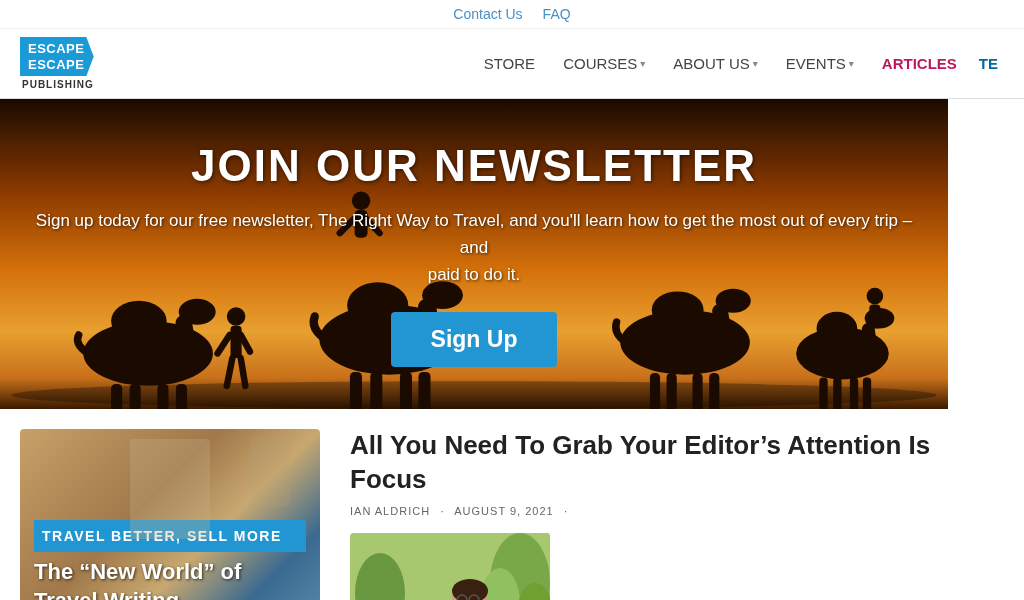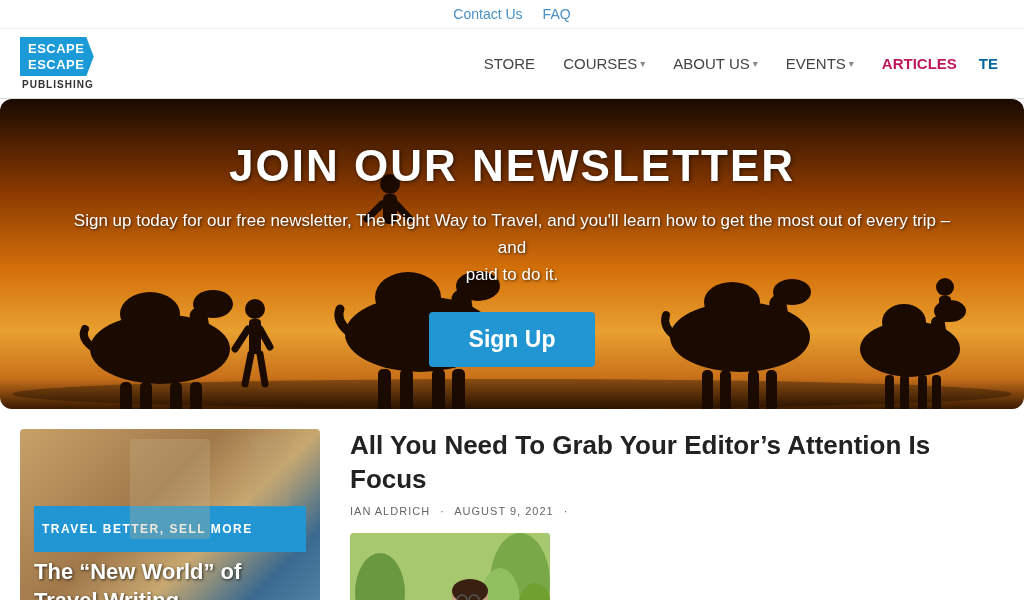--- a/index.html
+++ b/index.html
@@ -78,30 +78,29 @@
     .nav-item-truncated {
       padding: 8px 6px;
       font-size: 15px;
       color: #0369a1;
       font-weight: bold;
     }
 
     
     .hero {
       position: relative;
-      width: 1024px;
+      width: 948px;
       height: 310px;
       overflow: hidden;
       background: linear-gradient(to bottom, #1a0a00 0%, #8B3A00 30%, #d4700a 55%, #e8a030 75%, #c8701a 90%, #3a1a00 100%);
       display: flex;
       flex-direction: column;
       align-items: center;
       justify-content: center;
       text-align: center;
-      border-radius: 12px;
     }
     
     .camel-scene {
       position: absolute;
       bottom: 0;
       left: 0;
       width: 100%;
       height: 100%;
       pointer-events: none;
     }
@@ -156,24 +155,24 @@
       background: linear-gradient(135deg, #c8a068 0%, #a0784a 40%, #c8a870 60%, #3a6a90 80%, #5a8aaa 100%);
       position: relative;
       display: flex;
       flex-direction: column;
       justify-content: flex-end;
       padding: 14px;
     }
     .card-badge {
       background: #2196d3;
       color: #fff;
-      font-size: 12px;
+      font-size: 14px;
       font-weight: bold;
       letter-spacing: 1.5px;
-      padding: 16px 8px;
+      padding: 8px 8px;
       display: inline-block;
       margin-bottom: 6px;
       text-transform: uppercase;
     }
     .card-title {
       color: #fff;
       font-size: 22px;
       font-weight: bold;
       line-height: 1.3;
       text-shadow: 1px 1px 3px rgba(0,0,0,0.7);

